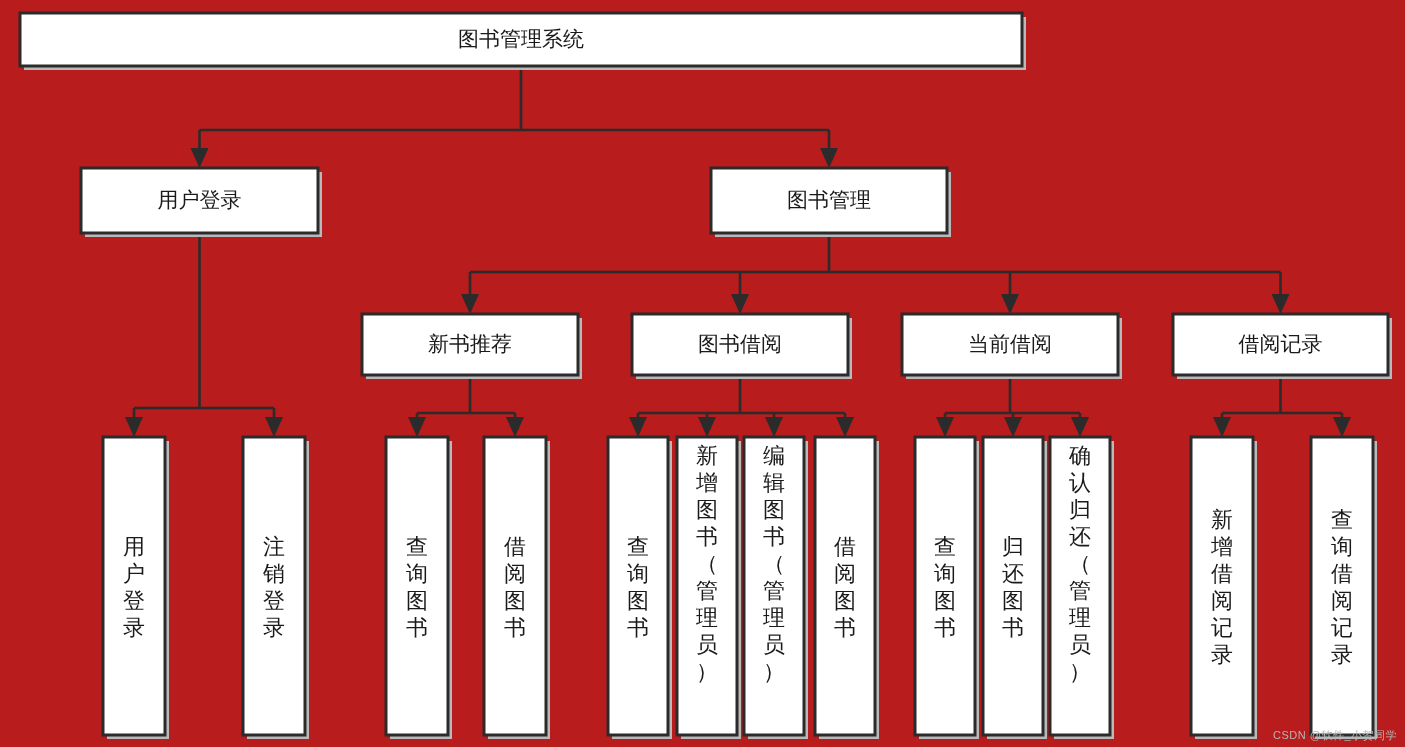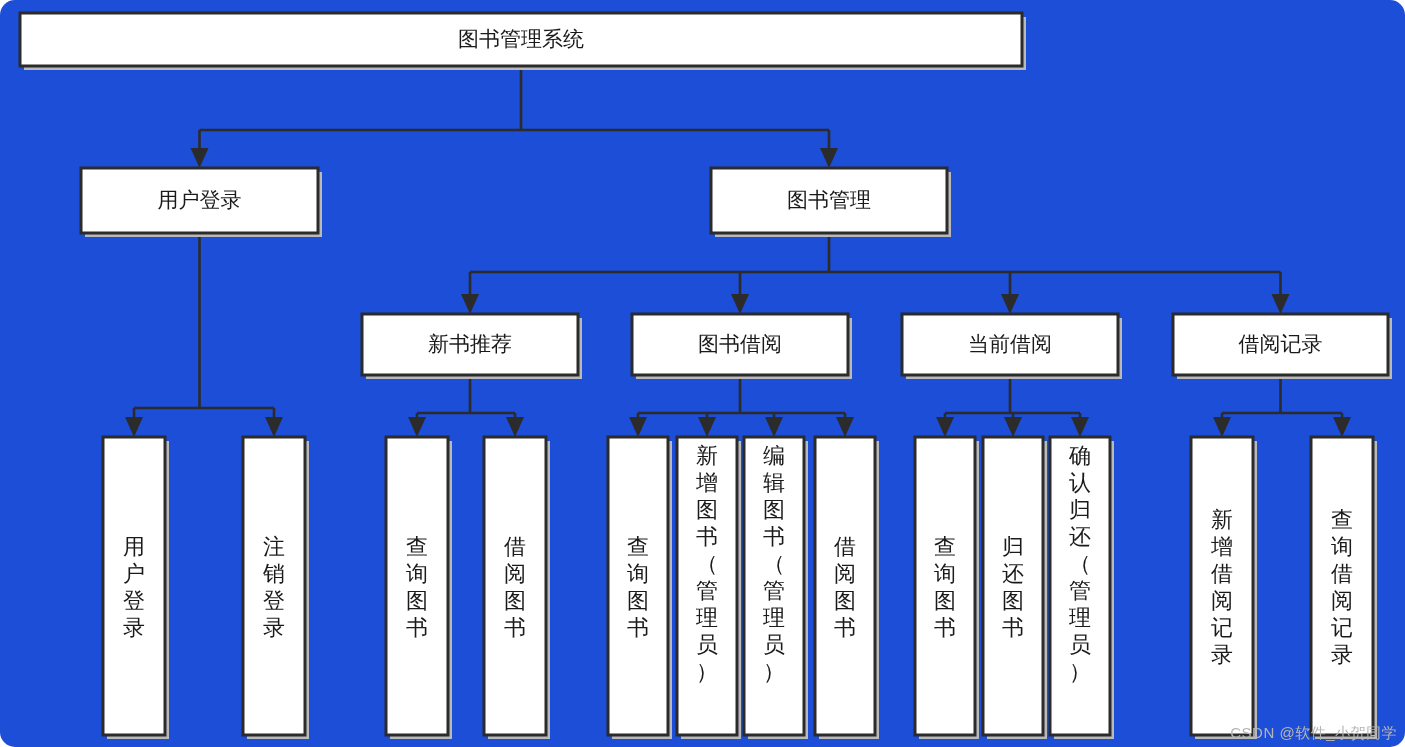--- a/index.html
+++ b/index.html
@@ -10,22 +10,21 @@
   body {
     width: 1405px;
     height: 747px;
     font-family: "Liberation Sans", "DejaVu Sans", sans-serif;
     overflow: hidden;
   }
   #diagram-root {
     position: relative;
     width: 1405px;
     height: 747px;
-    background: #1d4ed8;
-    border-radius: 15px;
+    background: #b91c1c;
   }
   svg.canvas {
     position: absolute;
     left: 0;
     top: 0;
     width: 1405px;
     height: 747px;
   }
   .node-rect {
     fill: #ffffff;
@@ -55,21 +54,21 @@
     font-family: "Liberation Sans", "DejaVu Sans", sans-serif;
     fill: #1a1a1a;
     font-size: 22px;
     text-anchor: middle;
   }
   .watermark {
     position: absolute;
     right: 8px;
     bottom: 4px;
     font-family: "Liberation Sans", "DejaVu Sans", sans-serif;
-    font-size: 15px;
+    font-size: 11px;
     color: #b5b5b5;
     letter-spacing: 0.5px;
     white-space: nowrap;
     pointer-events: none;
   }
 </style>
 </head>
 <body>
 
 <div id="diagram-root">

